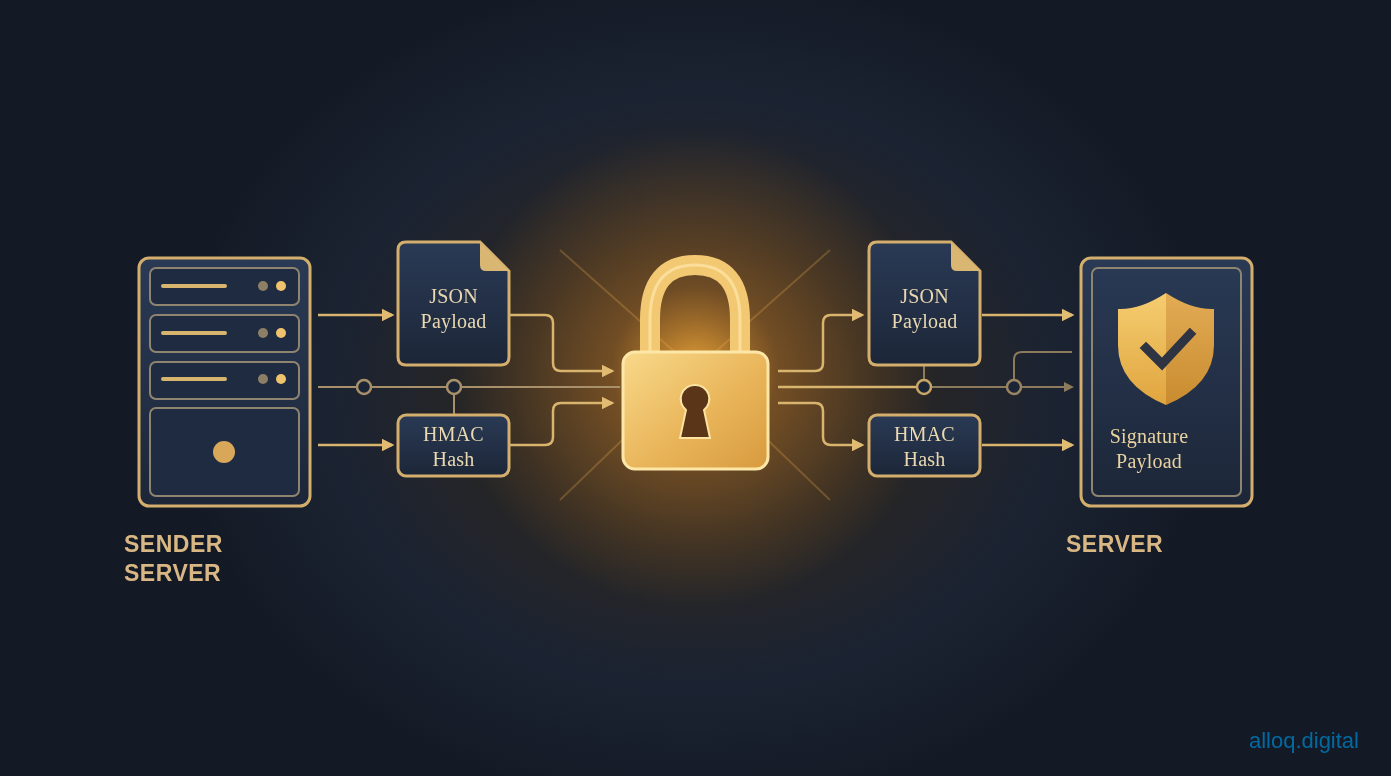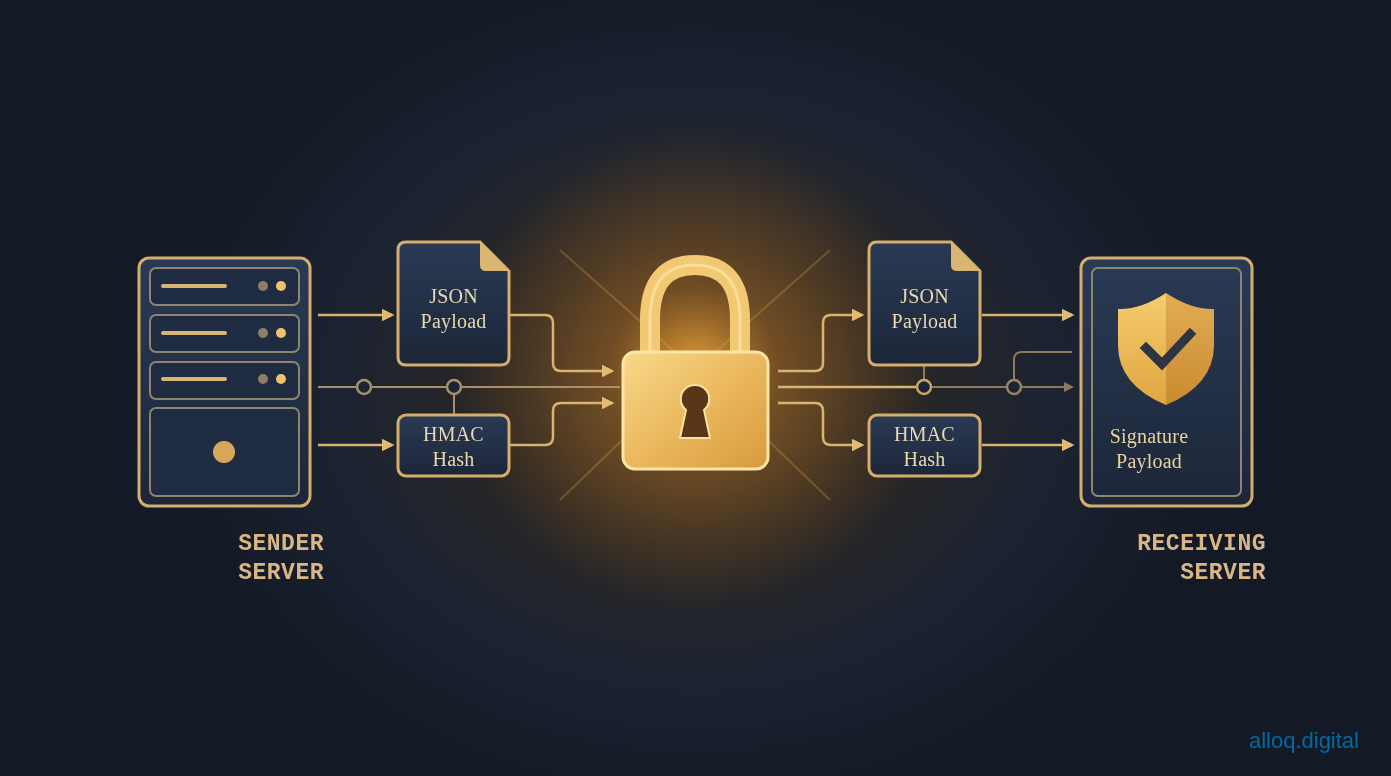--- a/index.html
+++ b/index.html
@@ -8,22 +8,22 @@
     background: radial-gradient(ellipse 520px 420px at 695px 390px, #4a3820 0%, #2a2622 35%, #1b2332 70%, #141a25 100%);
     font-family: "Liberation Sans", sans-serif;
   }
   .layer { position:absolute; left:0; top:0; width:1391px; height:776px; }
   .node-label {
     position:absolute; text-align:center; color:#ead9b0;
     font-family:Liberation Serif, serif; font-size:20px; line-height:25px;
     font-weight:500; letter-spacing:0.2px;
   }
   .caption {
-    position:absolute; text-align:right; color:#d9b784;
-    font-family:Liberation Mono, monospace; font-size:23px; line-height:29px;
+    position:absolute; text-align:left; color:#d9b784;
+    font-family:Liberation Sans, sans-serif; font-size:23px; line-height:29px;
     font-weight:700; letter-spacing:0.5px;
   }
   .watermark {
     position:absolute; right:32px; bottom:22px; color:#0369a1;
     font-family:"Liberation Sans", sans-serif; font-size:22px;
   }
 </style>
 </head>
 <body>
 
@@ -173,17 +173,16 @@
 <div class="node-label" style="left:1081px; top:424px; width:136px; color:#e9d3a0;">
   <div>Signature</div>
   <div>Payload</div>
 </div>
 
 <div class="caption" style="left:124px; top:530px; width:200px;">
   <div>SENDER</div>
   <div>SERVER</div>
 </div>
 <div class="caption" style="left:1066px; top:530px; width:200px;">
-  <div>RECEIVING</div>
   <div>SERVER</div>
 </div>
 
 <div class="watermark">alloq.digital</div>
 
 </body></html>

